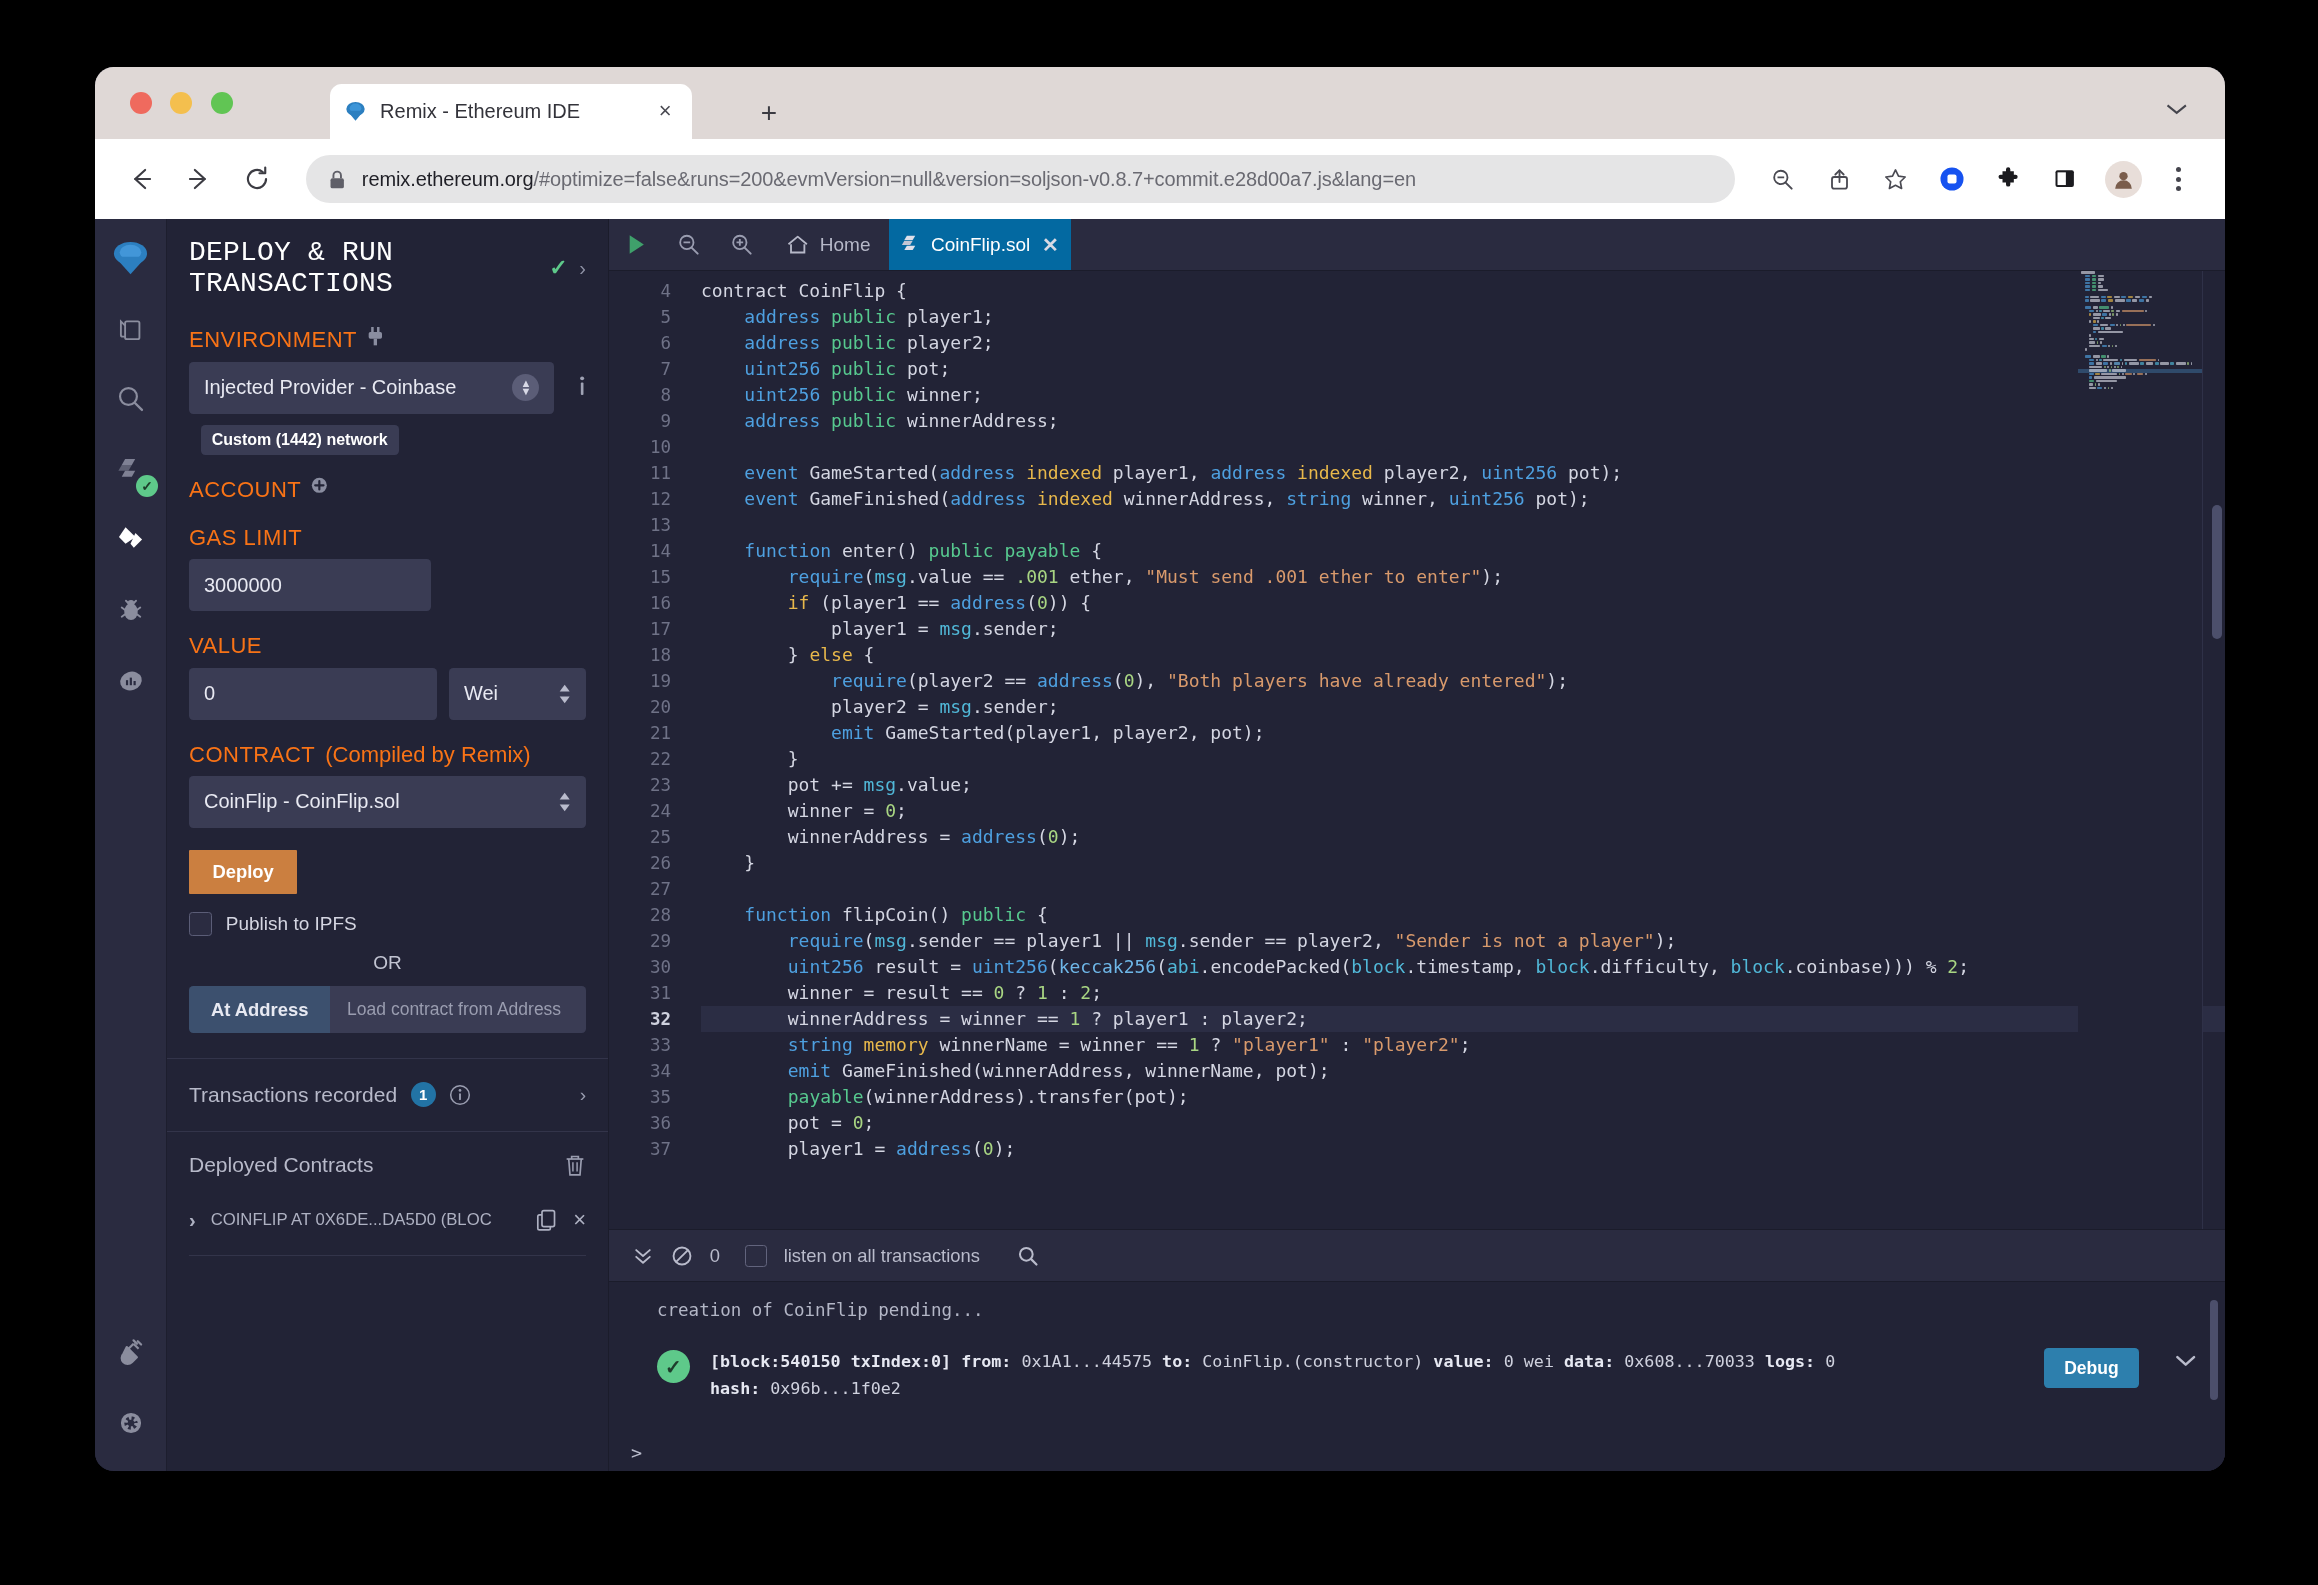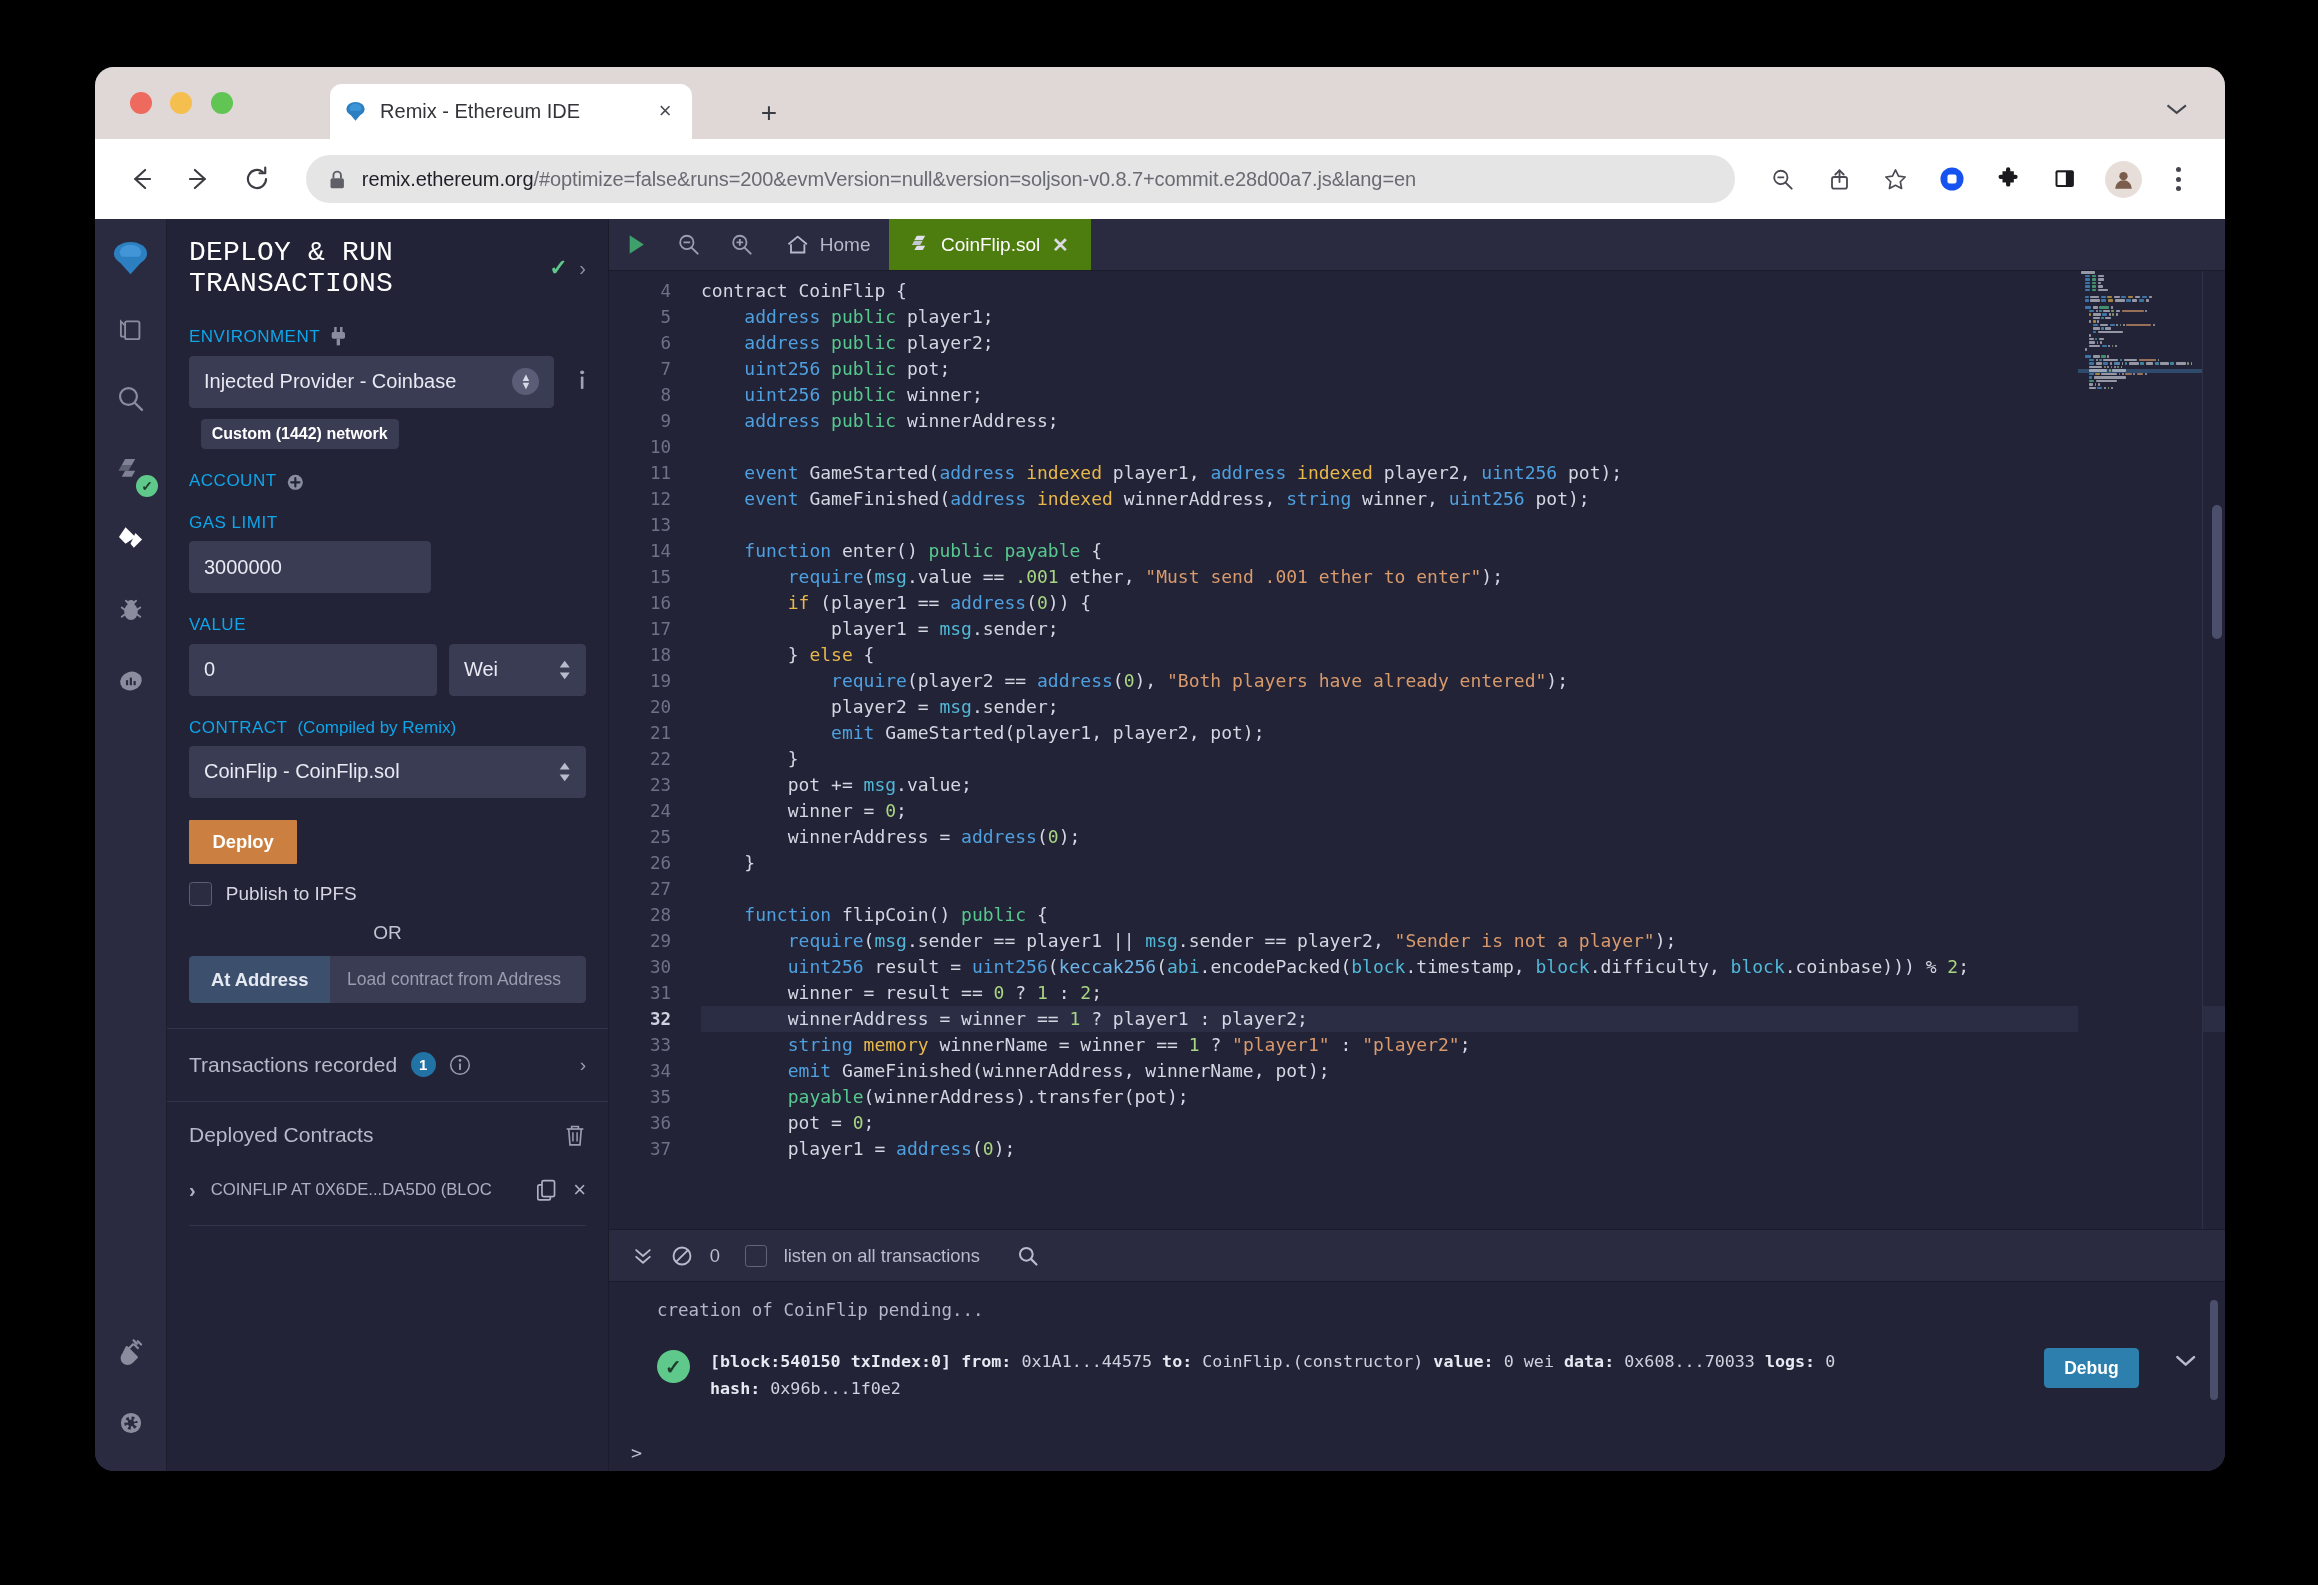--- a/index.html
+++ b/index.html
@@ -144,22 +144,22 @@
   }
   .panel-title h1 {
     font-size: 28px; font-weight: 400; color: #ffffff;
     letter-spacing: 0.2px;
     font-family: Liberation Mono, monospace;
   }
   .pt-check { color: #5ec98a; font-size: 22px; font-weight: bold;}
   .pt-chev { margin-left: auto; color: #8e91a4; font-size: 20px;}
 
   .lbl {
-    font-size: 17px; color: #0ea5e9; letter-spacing: 0.5px;
-    margin-bottom: 8.3px; display: flex; align-items: flex-end; gap: 10px;
+    font-size: 22px; color: #f97316; letter-spacing: 0.5px;
+    margin-bottom: 8.3px; display: flex; align-items: flex-start; gap: 10px;
   }
   .lbl .sub { text-transform: none; letter-spacing: 0; }
   .field {
     height: 52px; background: #3a3c54; border-radius: 4.2px;
     display: flex; align-items: center; padding: 0 15px;
     color: #e8e9f2; font-size: 20px;
     position: relative;
   }
   .field.input { background: #3a3c54; }
   .row { display: flex; align-items: center; gap: 11.7px; }
@@ -228,21 +228,21 @@
   .tb-ic {
     width: 53px; display:flex; align-items:center; justify-content:center;
     color:#9a9db0;
   }
   .tb-home {
     display:flex; align-items:center; gap:10px;
     padding: 0 18.4px; color:#b6b8c8; font-size:19px;
   }
   .ed-tab {
     display:flex; align-items:center; gap:11.7px;
-    padding: 0 22px; background:#4d7c0f; color:#ffffff; font-size:19px;
+    padding: 0 12px; background:#0369a1; color:#ffffff; font-size:19px;
   }
   .ed-tab .x { color:#d9dae4; font-size:20px; font-weight:bold;}
 
   .code-wrap {
     flex: 1; position: relative; overflow: hidden;
     background: #222336;
   }
   .code-scroll {
     position:absolute; inset:0; display:flex;
   }

